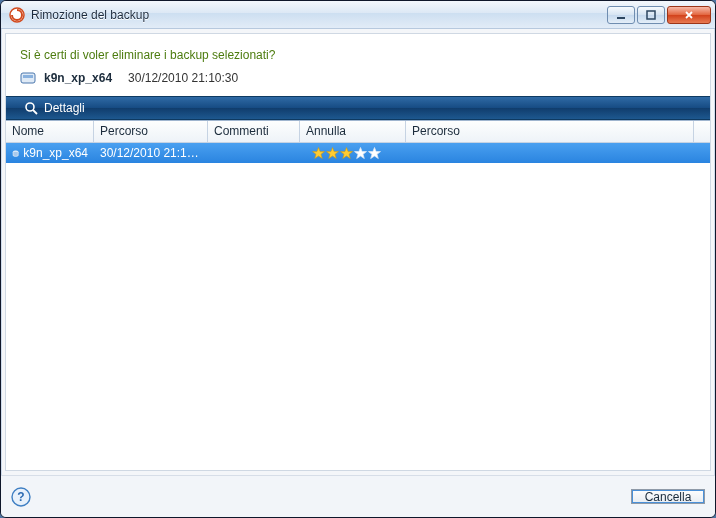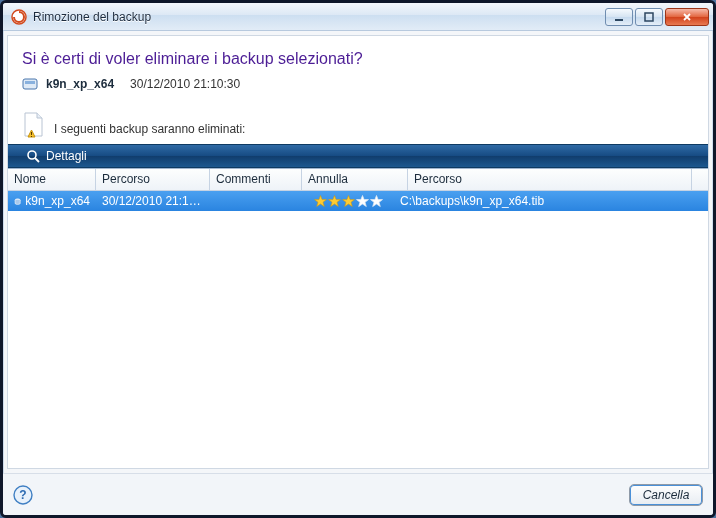--- a/index.html
+++ b/index.html
@@ -9,21 +9,21 @@
     font-size: 12px;
     background: #5a7fa8;
     width: 716px;
     height: 518px;
     overflow: hidden;
   }
   .window {
     width: 716px;
     height: 518px;
     background: #f4f6f9;
-    border: 3px solid #0f172a;
+    border: 1px solid #0f172a;
     border-radius: 6px;
     box-shadow: 0 0 0 4px rgba(60,100,150,0.4), inset 0 0 0 1px #cfdcec;
     display: flex;
     flex-direction: column;
     overflow: hidden;
   }
   .titlebar {
     height: 28px;
     background: linear-gradient(#f3f7fc, #dce8f5 45%, #cddff1 46%, #e2ecf7);
     border-bottom: 1px solid #b7c9de;
@@ -59,22 +59,22 @@
   .content {
     flex:1;
     background:#fff;
     margin:4px;
     border:1px solid #cfd8e3;
     display:flex;flex-direction:column;
     position:relative;
     overflow:hidden;
   }
   .heading {
-    font-size:16px;
-    color:#4c1d95;
+    font-size:12px;
+    color:#4d7c0f;
     padding:14px 14px 8px 14px;
   }
   .backup-row {
     display:flex;align-items:center;
     padding:0 14px 10px 14px;
     gap:8px;
   }
   .backup-icon { width:16px;height:16px; }
   .backup-name { font-weight:bold; color:#1c2c3c; }
   .backup-date { color:#333;margin-left:8px; }
@@ -142,27 +142,27 @@
     height:42px;
     border-top:1px solid #d7dee8;
     background:#f2f5f9;
     display:flex;align-items:center;
     padding:0 10px;
     gap:8px;
   }
   .help-icon{width:20px;height:20px}
   .spacer{flex:1}
   .btn {
-    height:22px;min-width:74px;
+    height:15px;min-width:74px;
     border:1px solid #8f9aa8;
-    border-radius:5px;
+    border-radius:0;
     background:linear-gradient(#fefefe,#e7ecf2);
     padding:0 12px;
     font-size:12px;color:#1c2c3c;
-    display:flex;align-items:center;justify-content:center;font-style:italic;
+    display:flex;align-items:center;justify-content:center;
   }
   .btn.default{box-shadow:0 0 0 1px #4a90d8 inset}
 </style>
 </head>
 <body>
 
 <div class="window">
 
   <div class="titlebar">
     <span class="app-icon">
@@ -199,32 +199,20 @@
       <span class="backup-icon">
         <svg viewBox="0 0 16 16">
             <rect x="1" y="3" width="14" height="10" rx="2" fill="#dfeaf6" stroke="#4b77ad"></rect>
             <rect x="3" y="5" width="10" height="3" fill="#89b1de"></rect>
           </svg>
       </span>
       <span class="backup-name">k9n_xp_x64</span>
       <span class="backup-date">30/12/2010 21:10:30</span>
     </div>
 
-    <div class="note-row">
-      <span class="note-icon">
-        <svg viewBox="0 0 22 26">
-            <path d="M3 1 H15 L20 6 V24 H3 Z" fill="#fff" stroke="#b9c4d3"></path>
-            <path d="M15 1 V6 H20" fill="#e8eef6" stroke="#b9c4d3"></path>
-            <polygon points="6,25 13,25 9.5,18" fill="#f6c22e" stroke="#c8930b"></polygon>
-            <rect x="9" y="20" width="1" height="3" fill="#5a3b00"></rect>
-            <rect x="9" y="24" width="1" height="1" fill="#5a3b00"></rect>
-          </svg>
-      </span>
-      <span class="note-text">I seguenti backup saranno eliminati:</span>
-    </div>
 
     <div class="details-band">
       <span class="mag">
         <svg viewBox="0 0 14 14">
             <circle cx="6" cy="6" r="4" fill="none" stroke="#fff" stroke-width="1.6"></circle>
             <line x1="9" y1="9" x2="13" y2="13" stroke="#fff" stroke-width="1.8"></line>
           </svg>
       </span>
       <span>Dettagli</span>
     </div>
@@ -263,21 +251,20 @@
                   <polygon points="6.5,0.5 8.1,4.6 12.5,4.6 9,7.3 10.3,11.5 6.5,9 2.7,11.5 4,7.3 0.5,4.6 4.9,4.6" fill="#ffcc33" stroke="#cc9a12" stroke-width="0.6"></polygon>
                 </svg>
               <svg class="star" viewBox="0 0 13 13">
                   <polygon points="6.5,0.5 8.1,4.6 12.5,4.6 9,7.3 10.3,11.5 6.5,9 2.7,11.5 4,7.3 0.5,4.6 4.9,4.6" fill="#ffffff" stroke="#dbe6f2" stroke-width="0.8"></polygon>
                 </svg>
               <svg class="star" viewBox="0 0 13 13">
                   <polygon points="6.5,0.5 8.1,4.6 12.5,4.6 9,7.3 10.3,11.5 6.5,9 2.7,11.5 4,7.3 0.5,4.6 4.9,4.6" fill="#ffffff" stroke="#dbe6f2" stroke-width="0.8"></polygon>
                 </svg>
             </span>
           </div>
-          <div class="cell c-path">C:\backups\k9n_xp_x64.tib</div>
         </div>
       </div>
     </div>
 
   </div>
 
   <div class="footer">
     <span class="help-icon">
       <svg viewBox="0 0 20 20">
           <circle cx="10" cy="10" r="9" fill="#e8f1fb" stroke="#3f7fc3" stroke-width="1.4"></circle>

